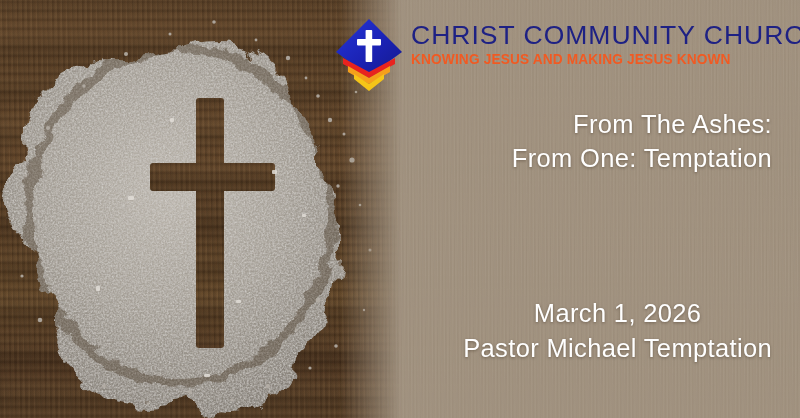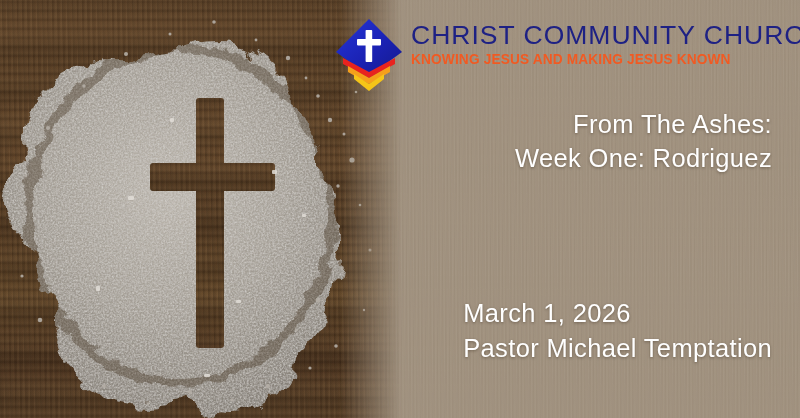--- a/index.html
+++ b/index.html
@@ -171,21 +171,21 @@
     text-shadow: 0 1px 3px rgba(40,28,16,0.40);
     white-space: nowrap;
     margin-left: 40px;
   }
 
   
   .meta-block {
     position: absolute;
     right: 28px;
     bottom: 52px;
-    text-align: left;
+    text-align: center;
     color: #ffffff;
   }
   .meta-line {
     font-size: 25.5px;
     font-weight: 300;
     line-height: 1.38;
     letter-spacing: 0.35px;
     text-shadow: 0 1px 3px rgba(40,28,16,0.40);
     white-space: nowrap;
   }
@@ -335,21 +335,21 @@
       </svg>
     </div>
     <div class="logo-text">
       <div class="logo-name">CHRIST COMMUNITY CHURCH</div>
       <div class="logo-tagline">KNOWING JESUS AND MAKING JESUS KNOWN</div>
     </div>
   </div>
 
   <div class="title-block">
     <div class="title-line">From The Ashes:</div>
-    <div class="title-line">Week One: Rodriguez</div>
+    <div class="title-line">From One: Temptation</div>
   </div>
 
   <div class="meta-block">
     <div class="meta-line">March 1, 2026</div>
     <div class="meta-line">Pastor Michael Temptation</div>
   </div>
 
 </div>
 
 </body></html>

